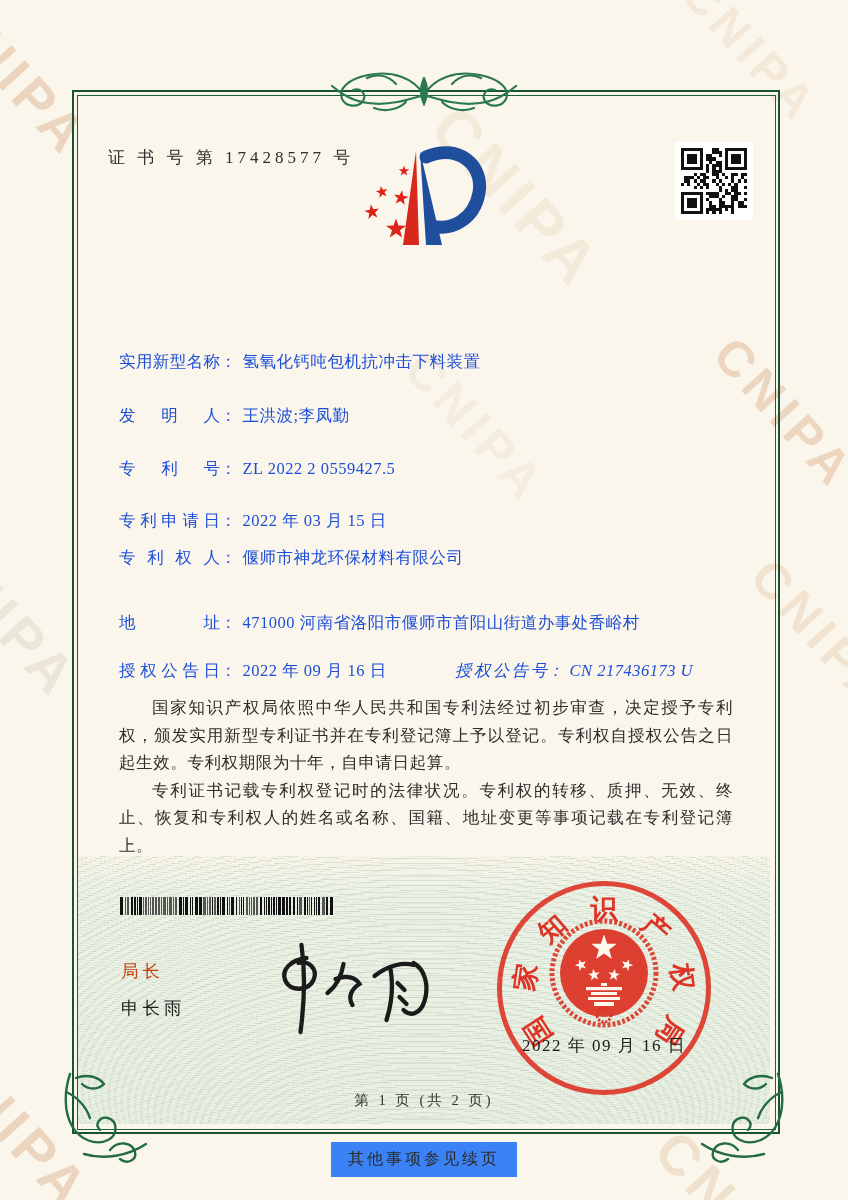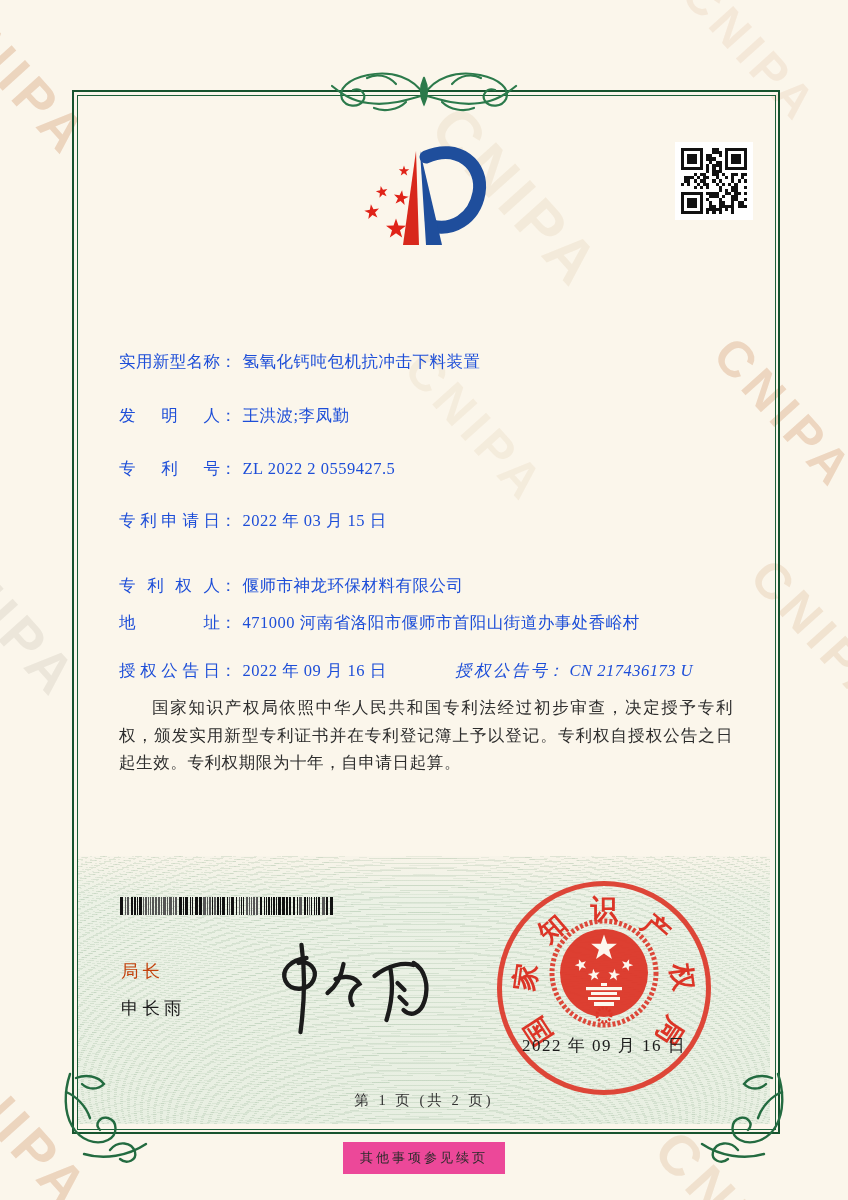--- a/index.html
+++ b/index.html
@@ -47,21 +47,21 @@
   .seal{position:absolute;left:497px;top:881px;width:214px;height:214px;z-index:5;}
   .seal-ring{position:absolute;inset:0;border:5px solid #dc3729;border-radius:50%;opacity:.92;}
   .seal-char{position:absolute;left:50%;top:50%;font-size:27px;font-weight:bold;color:#dc3527;
              transform-origin:center;}
   .seal-emblem{position:absolute;left:47px;top:34px;}
   .seal-date{position:absolute;left:497px;top:1034px;width:214px;text-align:center;font-size:17px;
              letter-spacing:1.5px;color:#1b1b1b;z-index:6;white-space:nowrap;}
   .pagefoot{position:absolute;left:72px;width:704px;top:1091px;text-align:center;font-size:14.5px;
             letter-spacing:3px;color:#333;z-index:5;}
   .contnote{position:absolute;left:0;width:848px;top:1142px;text-align:center;z-index:5;}
-  .contnote span{display:inline-block;background:#ec4899;padding:7px 17px;font-size:13px;
+  .contnote span{display:inline-block;background:#3b82f6;padding:7px 17px;font-size:16px;
                  letter-spacing:3px;color:#2b2b2b;}
   
   .orn{position:absolute;z-index:6;pointer-events:none;}
   .orn-top{left:294px;top:62px;}
   .orn-bl{left:56px;top:1066px;}
   .orn-br{left:682px;top:1066px;}
 </style>
 </head>
 <body>
 
@@ -104,20 +104,21 @@
   <svg class="orn orn-br" width="110" height="110" viewBox="0 0 110 110">
     <g transform="translate(110,0) scale(-1,1)" fill="none" stroke="#236b40" stroke-width="2.4" stroke-linecap="round">
       <path d="M14,8 C8,26 8,46 16,60 C24,74 40,80 52,74 C62,69 62,55 52,52 C44,50 38,58 44,64"></path>
       <path d="M10,26 C20,30 30,40 34,52"></path>
       <path d="M28,88 C48,94 72,90 90,78"></path>
       <path d="M54,84 C62,74 76,76 79,86 C81,94 71,99 64,93"></path>
       <path d="M20,12 C30,8 42,10 48,18 C42,24 32,24 26,18"></path>
     </g>
   </svg>
 
+  <div class="certno">证 书 号 第 17428577 号</div>
 
   <svg class="logo" width="138" height="118" viewBox="0 0 138 118">
     <defs>
       <polygon id="star" points="0,-10 2.35,-3.24 9.51,-3.09 3.8,1.24 5.88,8.09 0,4 -5.88,8.09 -3.8,1.24 -9.51,-3.09 -2.35,-3.24"></polygon>
     </defs>
     <path d="M72,16 C104,2 130,24 125,52 C120,79 97,90 78,85" fill="none" stroke="#1f4e9c" stroke-width="13" stroke-linecap="round"></path>
     <polygon points="62,10 49,104 65,104" fill="#d8281c"></polygon>
     <polygon points="66,10 72,104 88,104" fill="#1f4e9c"></polygon>
     <use href="#star" fill="#e02318" transform="translate(50,30) scale(0.55)"></use>
     <use href="#star" fill="#e02318" transform="translate(28,51) scale(0.62) rotate(-12)"></use>
@@ -357,36 +358,37 @@
     </div>
     <div class="frow" style="top:54px">
       <span class="f-label">发明人</span><span class="f-colon">：</span><span class="f-value">王洪波;李凤勤</span>
     </div>
     <div class="frow" style="top:107px">
       <span class="f-label">专利号</span><span class="f-colon">：</span><span class="f-value">ZL 2022 2 0559427.5</span>
     </div>
     <div class="frow" style="top:159px">
       <span class="f-label">专利申请日</span><span class="f-colon">：</span><span class="f-value">2022 年 03 月 15 日</span>
     </div>
-    <div class="frow" style="top:224px">
+    <div class="frow" style="top:196px">
       <span class="f-label">专利权人</span><span class="f-colon">：</span><span class="f-value">偃师市神龙环保材料有限公司</span>
     </div>
     <div class="frow" style="top:261px">
       <span class="f-label">地址</span><span class="f-colon">：</span><span class="f-value">471000 河南省洛阳市偃师市首阳山街道办事处香峪村</span>
     </div>
     <div class="frow" style="top:309px;width:618px">
       <span class="f-label">授权公告日</span><span class="f-colon">：</span><span class="f-value">2022 年 09 月 16 日</span>
       <span class="grant-no">
         <span class="f-label">授权公告号</span><span class="f-colon">：</span><span class="f-value">CN 217436173 U</span>
       </span>
     </div>
   </div>
 
   <div class="law">
     <p>国家知识产权局依照中华人民共和国专利法经过初步审查，决定授予专利权，颁发实用新型专利证书并在专利登记簿上予以登记。专利权自授权公告之日起生效。专利权期限为十年，自申请日起算。</p>
+    <p>专利证书记载专利权登记时的法律状况。专利权的转移、质押、无效、终止、恢复和专利权人的姓名或名称、国籍、地址变更等事项记载在专利登记簿上。</p>
   </div>
 
   <svg class="barcode" id="bcsvg" width="218" height="18">
       <rect x="0" y="0" width="3" height="18" fill="#111"></rect>
       <rect x="5" y="0" width="1" height="18" fill="#555"></rect>
       <rect x="7" y="0" width="2" height="18" fill="#555"></rect>
       <rect x="11" y="0" width="2" height="18" fill="#111"></rect>
       <rect x="14" y="0" width="2" height="18" fill="#111"></rect>
       <rect x="17" y="0" width="1" height="18" fill="#111"></rect>
       <rect x="19" y="0" width="3" height="18" fill="#111"></rect>

